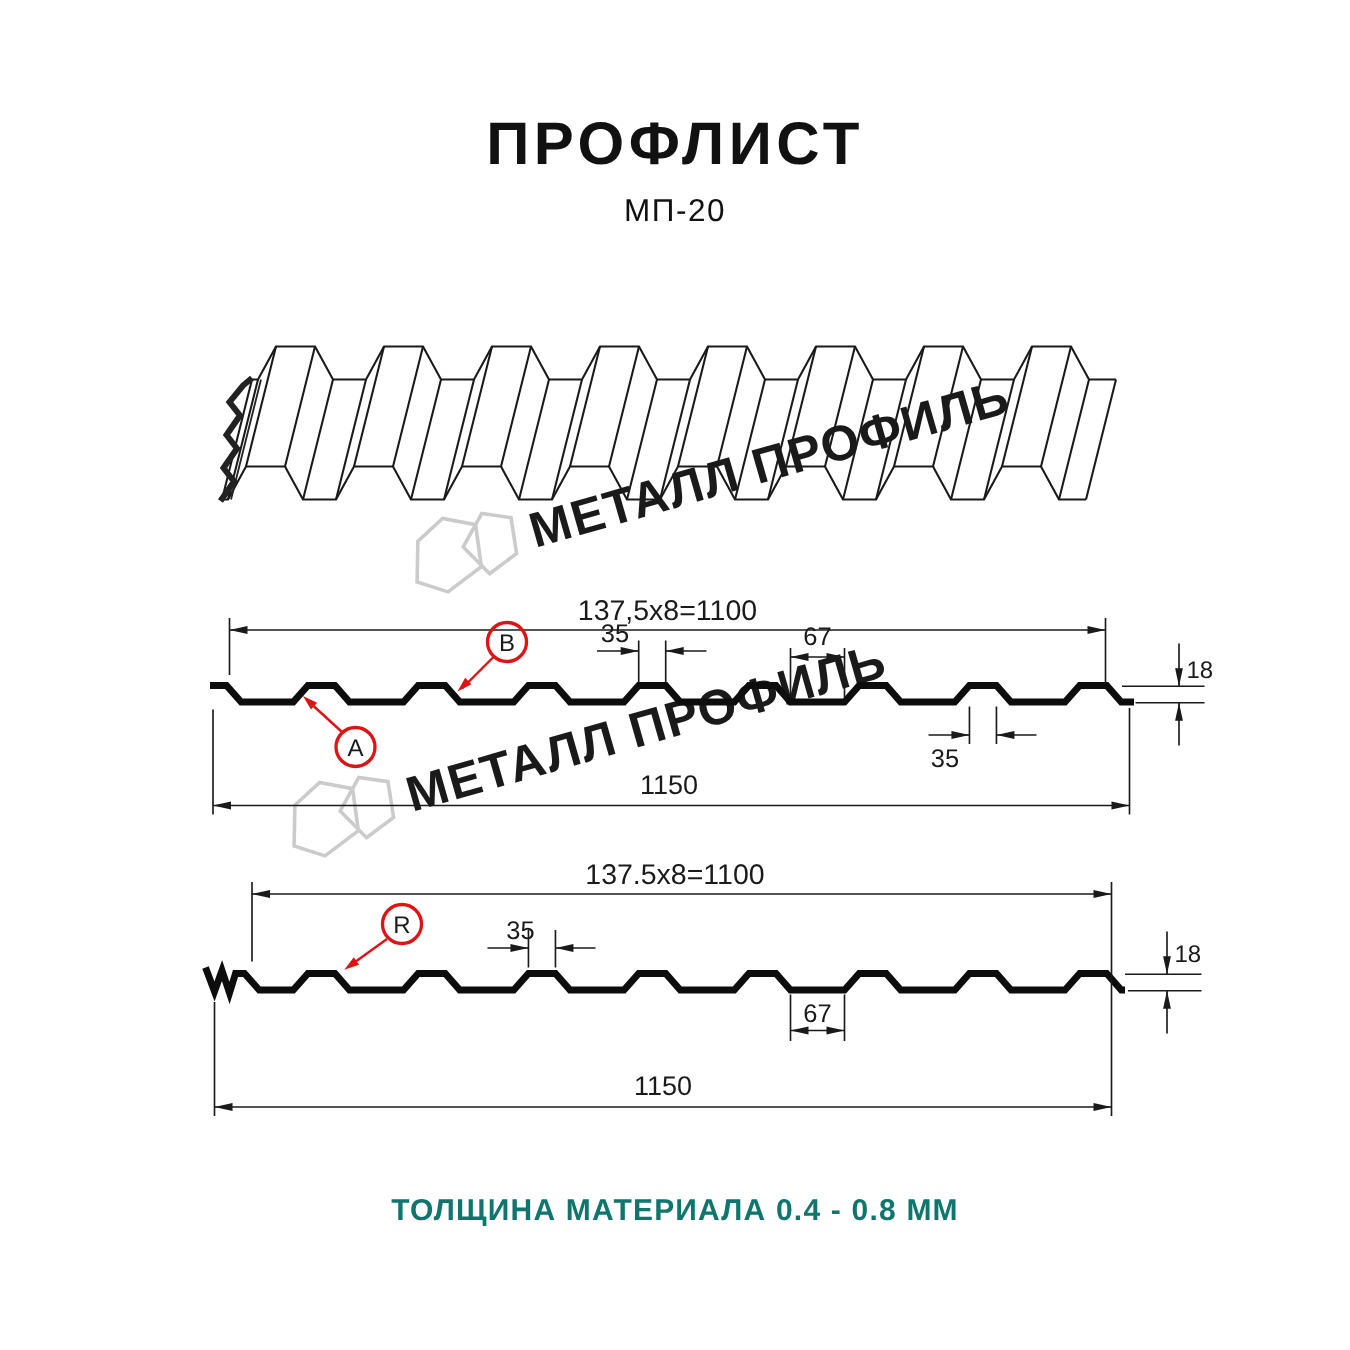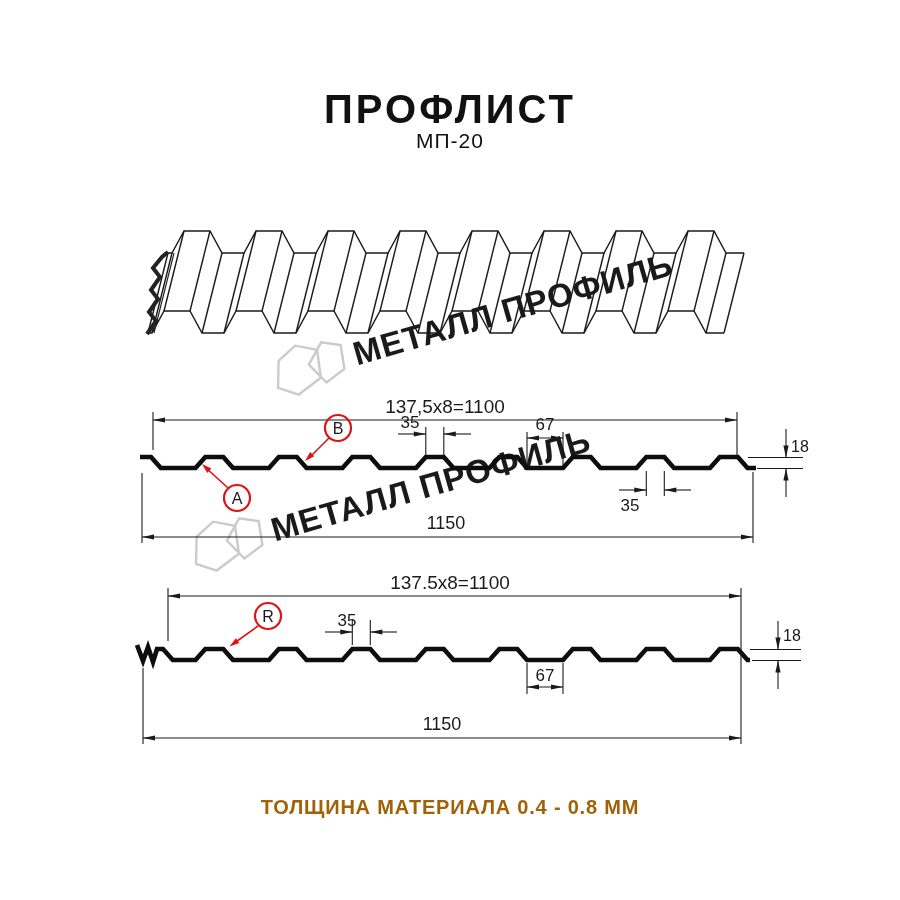--- a/index.html
+++ b/index.html
@@ -1,23 +1,23 @@
 <!DOCTYPE html>
 <html><head>
 <meta charset="utf-8">
 <style>
   html,body{margin:0;padding:0;background:#ffffff;}
   body{width:900px;height:900px;position:relative;overflow:hidden;
        font-family:"Liberation Sans", sans-serif;color:#111;}
   .title{position:absolute;left:0;top:74px;width:900px;text-align:center;
-         font-size:40px;font-weight:800;letter-spacing:3px;color:#111;margin-top:13px;}
+         font-size:40px;font-weight:800;letter-spacing:3px;color:#111;}
   .subtitle{position:absolute;left:0;top:129px;width:900px;text-align:center;
          font-size:21px;font-weight:400;letter-spacing:1px;color:#111;}
   .footer-note{position:absolute;left:0;top:796px;width:900px;text-align:center;
-         font-size:20px;font-weight:600;letter-spacing:0.8px;color:#a16207;}
+         font-size:20px;font-weight:600;letter-spacing:0.8px;color:#0f766e;}
   svg{position:absolute;left:0;top:0;}
   text{font-family:"Liberation Sans", sans-serif;fill:#1a1a1a;}
   .dim-txt{font-size:17px;}
   .dim-txt-big{font-size:19px;}
   .dim-txt-total{font-size:18px;}
   .dim-txt-small{font-size:16px;}
   .red-letter{font-size:16px;font-weight:400;}
 </style>
 </head>
 <body>

